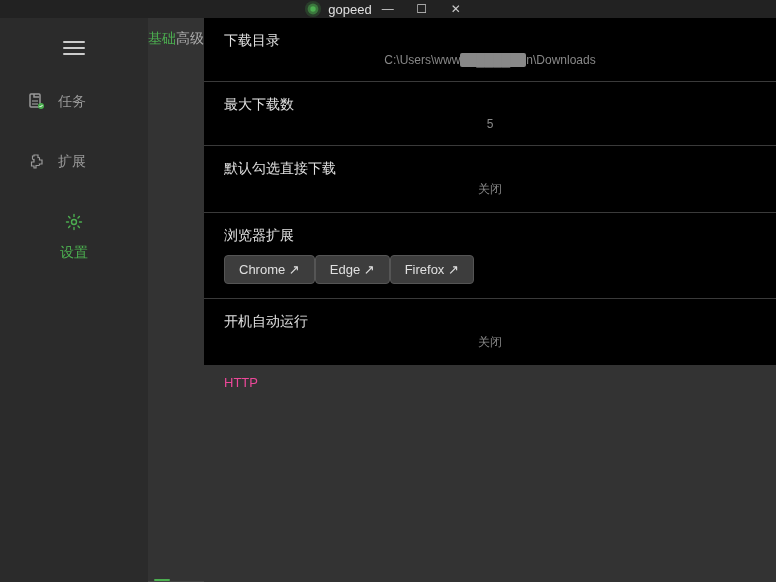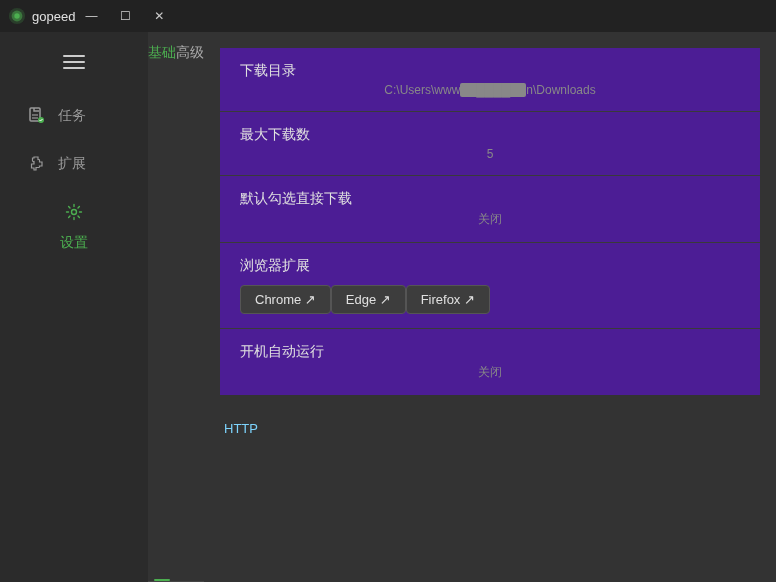--- a/index.html
+++ b/index.html
@@ -10,25 +10,25 @@
       background: #2b2b2b;
       font-family: 'Microsoft YaHei', 'PingFang SC', sans-serif;
       color: #e0e0e0;
       overflow: hidden;
       display: flex;
       flex-direction: column;
     }
 
     
     .titlebar {
-      height: 32px;
+      height: 18px;
       background: #222222;
       display: flex;
       align-items: center;
-      justify-content: flex-start;
+      justify-content: center;
       padding: 0 8px;
       flex-shrink: 0;
       -webkit-app-region: drag;
     }
     .titlebar-left {
       display: flex;
       align-items: center;
       gap: 6px;
     }
     .titlebar-logo {
@@ -92,21 +92,21 @@
       display: block;
       width: 22px;
       height: 2px;
       background: #cccccc;
       border-radius: 1px;
     }
 
     .sidebar-nav {
       display: flex;
       flex-direction: column;
-      gap: 8px;
+      gap: 20px;
       padding: 0 12px;
     }
     .sidebar-item {
       display: flex;
       align-items: center;
       gap: 12px;
       padding: 10px 14px;
       border-radius: 6px;
       cursor: pointer;
       color: #999;
@@ -171,22 +171,22 @@
     .settings-scroll::-webkit-scrollbar-track { background: #333; }
     .settings-scroll::-webkit-scrollbar-thumb { background: #555; border-radius: 2px; }
 
     .section-label {
       font-size: 13px;
       color: #aaa;
       padding: 12px 20px 8px 20px;
     }
 
     .settings-group {
-      background: #4c1d95;
-      margin: 16px;
+      background: #000000;
+      margin: 0;
     }
 
     .setting-item {
       padding: 14px 20px;
       border-bottom: 1px solid #3a3a3a;
       cursor: pointer;
     }
     .setting-item:last-child { border-bottom: none; }
 
     .setting-title {
@@ -212,21 +212,21 @@
       color: #e0e0e0;
       font-size: 13px;
       cursor: pointer;
       display: flex;
       align-items: center;
       gap: 5px;
     }
 
     .section-bottom-label {
       font-size: 13px;
-      color: #7dd3fc;
+      color: #ec4899;
       padding: 10px 20px 6px 20px;
       background: #333333;
     }
   </style>
 </head>
 <body>
 
 <div class="titlebar">
   <div class="titlebar-left">
     <svg class="titlebar-logo" viewBox="0 0 20 20">

